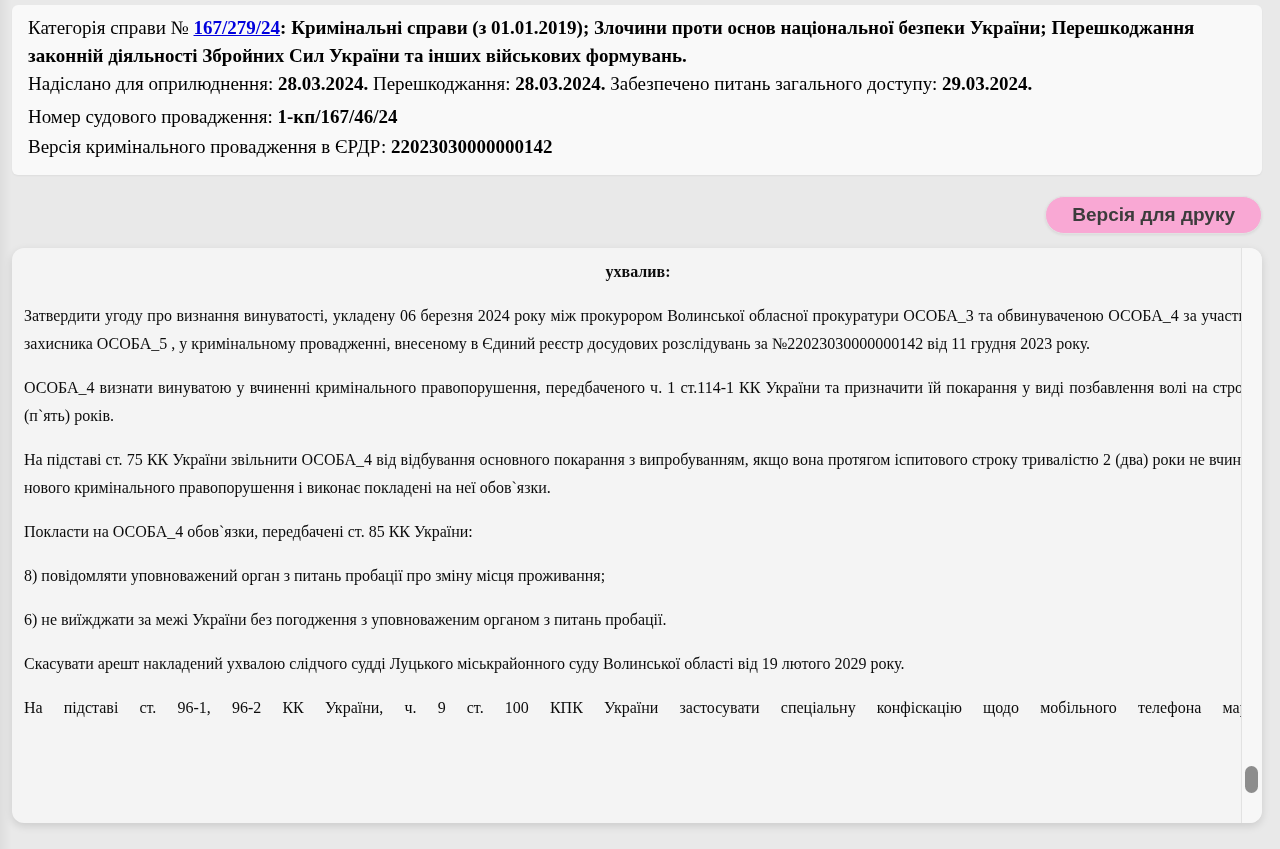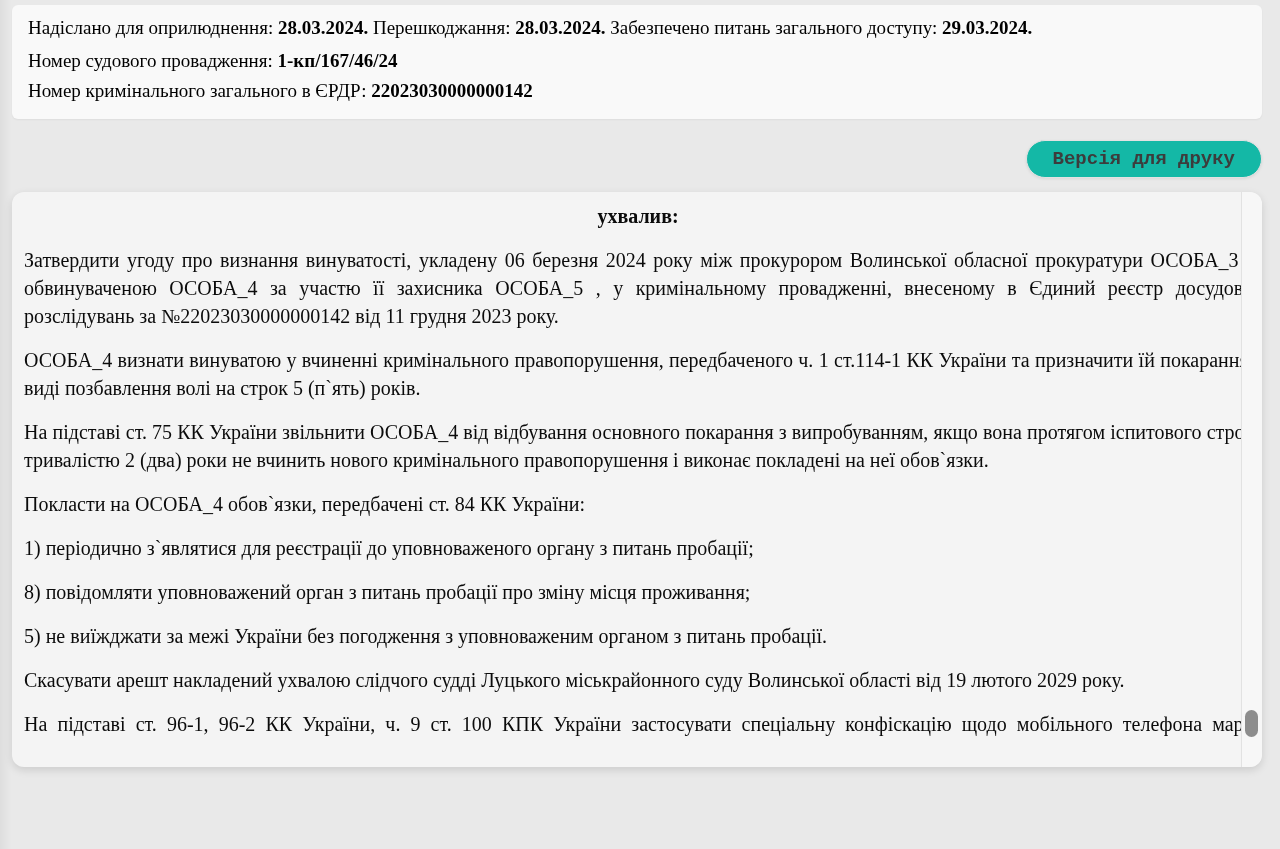--- a/index.html
+++ b/index.html
@@ -34,44 +34,44 @@
     color:#0000dd; font-weight:bold; text-decoration:underline; cursor:pointer;
   }
   .b { font-weight:bold; }
 
   
   .toolbar {
     display:flex; justify-content:flex-end;
     margin-top:21px; margin-bottom:14px;
   }
   .print-btn {
-    font-family:Liberation Mono, monospace;
+    font-family:Liberation Sans, sans-serif;
     font-size:19px; font-weight:bold; color:#3c3c3c;
-    background:#14b8a6;
+    background:#f9a8d4;
     border:1px solid #e2e2e2;
     border-radius:19px;
     height:38px; line-height:36px;
     padding:0 26px;
     box-shadow:0 1px 3px rgba(0,0,0,0.08);
     cursor:pointer;
   }
 
   
   .doc {
     position:relative;
     height:575px;
     background:#f4f4f4;
     border-radius:12px;
     overflow:hidden;
     box-shadow:0 3px 8px rgba(0,0,0,0.13);
   }
   .doc-text {
     width:1240px;
     padding:10px 0 0 12px;
-    font-size:20px;
+    font-size:16px;
     line-height:28px;
     color:#0b0b0b;
   }
   .doc-text p { margin:16px 0; text-align:justify; }
   .doc-heading {
     margin:0 !important;
     text-align:center !important;
     font-weight:bold;
     width:1228px;
   }
@@ -91,39 +91,39 @@
     border-radius:7px;
     cursor:pointer;
   }
 </style>
 </head>
 <body>
 
 <div class="page">
 
   <div class="header-box">
+    <p><span>Категорія справи №</span> <a class="case-link">167/279/24</a><span class="b">: Кримінальні справи (з 01.01.2019); Злочини проти основ національної безпеки України; Перешкоджання законній діяльності Збройних Сил України та інших військових формувань.</span></p>
     <p><span>Надіслано для оприлюднення:</span> <span class="b">28.03.2024.</span> <span>Перешкоджання:</span> <span class="b">28.03.2024.</span> <span>Забезпечено питань загального доступу:</span> <span class="b">29.03.2024.</span></p>
     <p class="hb-gap5"><span>Номер судового провадження:</span> <span class="b">1-кп/167/46/24</span></p>
-    <p class="hb-gap2"><span>Номер кримінального загального в ЄРДР:</span> <span class="b">22023030000000142</span></p>
+    <p class="hb-gap2"><span>Версія кримінального провадження в ЄРДР:</span> <span class="b">22023030000000142</span></p>
   </div>
 
   <div class="toolbar">
     <button class="print-btn">Версія для друку</button>
   </div>
 
   <div class="doc">
     <div class="doc-text">
       <p class="doc-heading">ухвалив:</p>
       <p>Затвердити угоду про визнання винуватості, укладену 06 березня 2024 року між прокурором Волинської обласної прокуратури ОСОБА_3 та обвинуваченою ОСОБА_4 за участю її захисника ОСОБА_5 , у кримінальному провадженні, внесеному в Єдиний реєстр досудових розслідувань за №22023030000000142 від 11 грудня 2023 року.</p>
       <p>ОСОБА_4 визнати винуватою у вчиненні кримінального правопорушення, передбаченого ч. 1 ст.114-1 КК України та призначити їй покарання у виді позбавлення волі на строк 5 (п`ять) років.</p>
       <p>На підставі ст. 75 КК України звільнити ОСОБА_4 від відбування основного покарання з випробуванням, якщо вона протягом іспитового строку тривалістю 2 (два) роки не вчинить нового кримінального правопорушення і виконає покладені на неї обов`язки.</p>
-      <p>Покласти на ОСОБА_4 обов`язки, передбачені ст. 84 КК України:</p>
-      <p>1) періодично з`являтися для реєстрації до уповноваженого органу з питань пробації;</p>
+      <p>Покласти на ОСОБА_4 обов`язки, передбачені ст. 85 КК України:</p>
       <p>8) повідомляти уповноважений орган з питань пробації про зміну місця проживання;</p>
-      <p>5) не виїжджати за межі України без погодження з уповноваженим органом з питань пробації.</p>
+      <p>6) не виїжджати за межі України без погодження з уповноваженим органом з питань пробації.</p>
       <p>Скасувати арешт накладений ухвалою слідчого судді Луцького міськрайонного суду Волинської області від 19 лютого 2029 року.</p>
       <p class="clipped">На підставі ст. 96-1, 96-2 КК України, ч. 9 ст. 100 КПК України застосувати спеціальну конфіскацію щодо мобільного телефона марки</p>
     </div>
     <div class="v-track">
       <div class="v-thumb"></div>
     </div>
   </div>
 
 </div>
 

